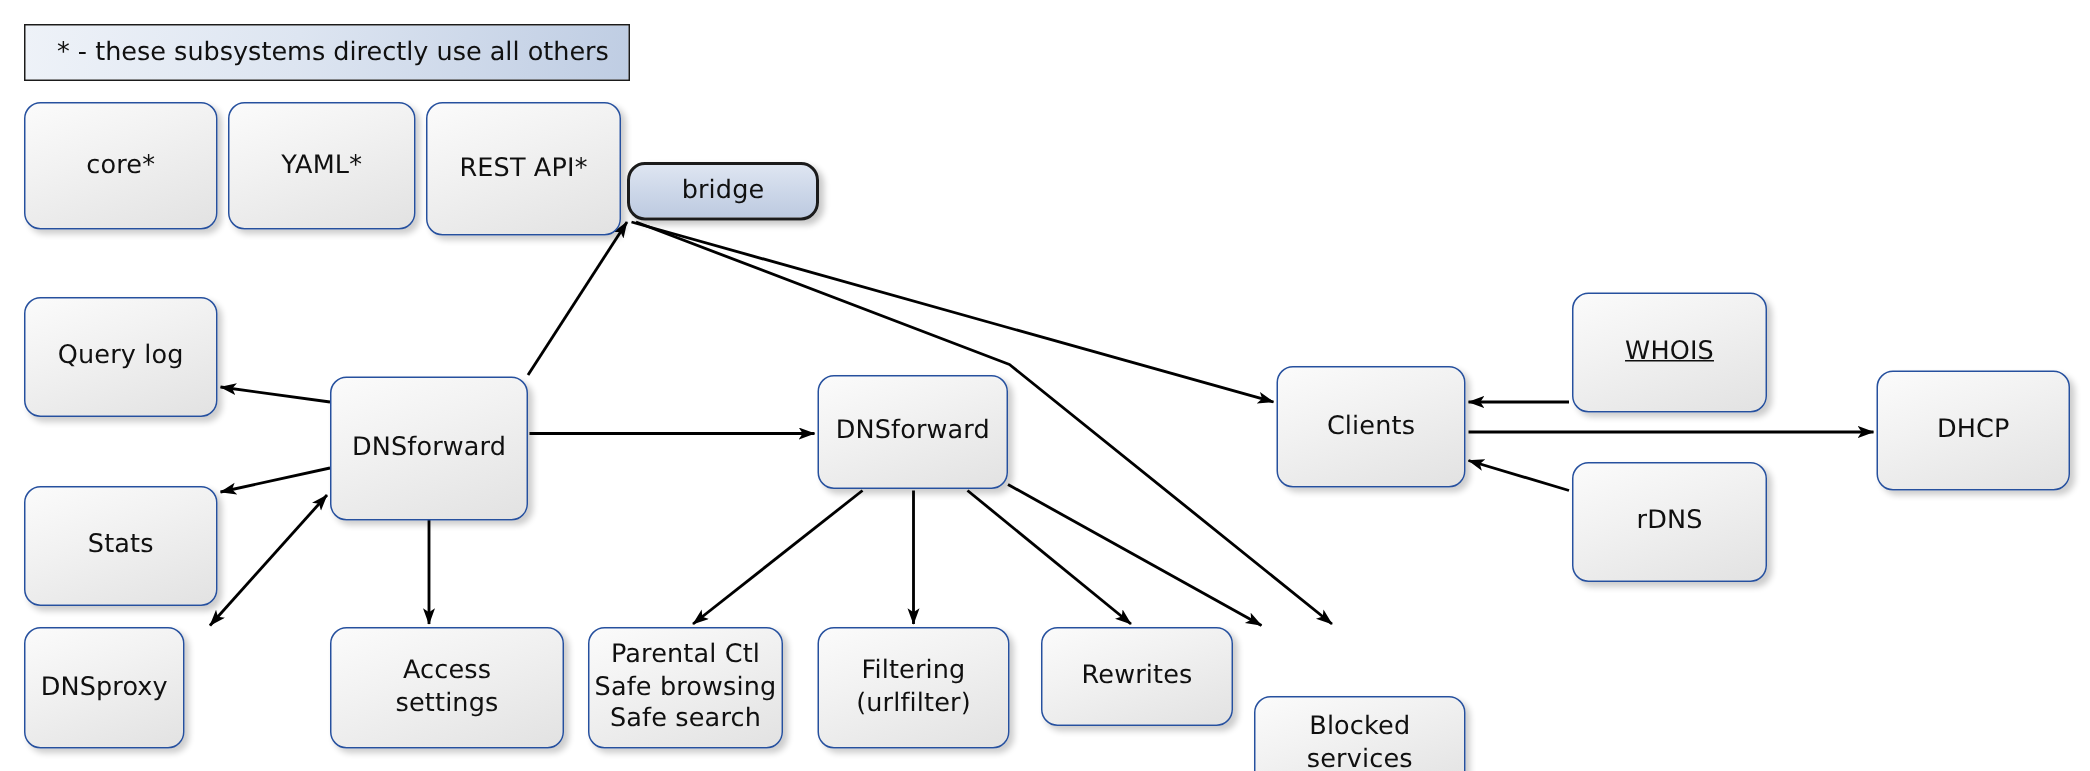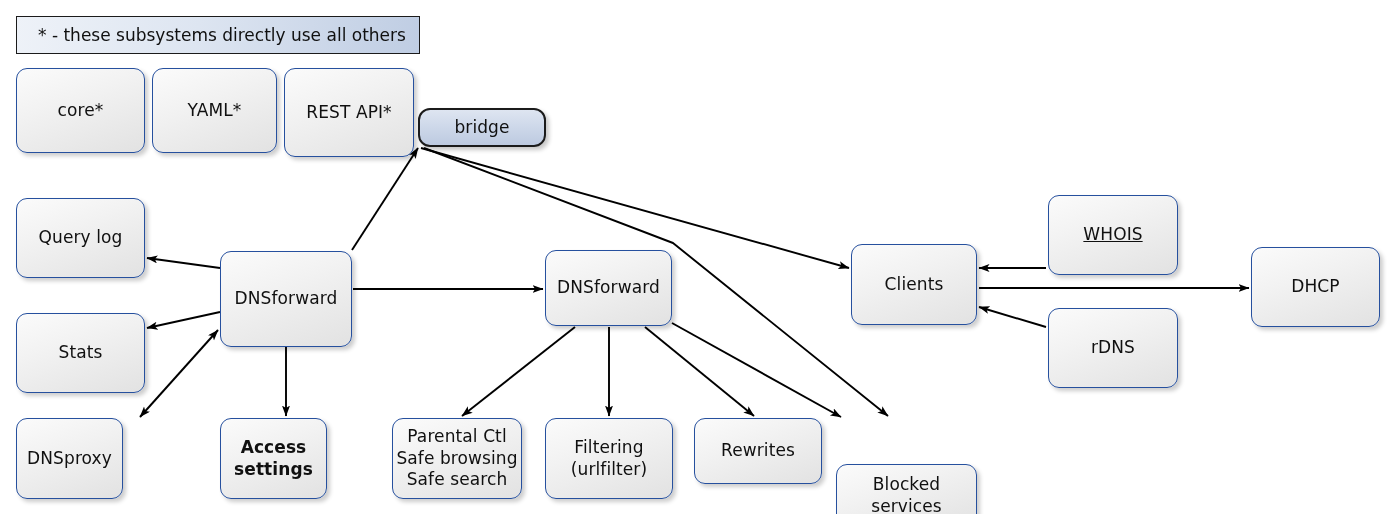--- a/index.html
+++ b/index.html
@@ -98,24 +98,24 @@
   </svg>
 
   <div class="legend-box" style="left: 16px; top: 16px; width: 404px; height: 38px; padding-left: 21px;">* - these subsystems directly use all others</div>
 
   <div id="node-group">
       <div class="node" style="left: 16px; top: 68px; width: 129px; height: 85px;">core*</div>
       <div class="node" style="left: 152px; top: 68px; width: 125px; height: 85px;">YAML*</div>
       <div class="node" style="left: 284px; top: 68px; width: 130px; height: 89px;">REST API*</div>
       <div class="node bridge-node" style="left: 418px; top: 108px; width: 128px; height: 39px;">bridge</div>
       <div class="node" style="left: 16px; top: 198px; width: 129px; height: 80px;">Query log</div>
-      <div class="node" style="left: 16px; top: 313px; width: 129px; height: 80px;">Stats</div>
+      <div class="node" style="left: 16px; top: 324px; width: 129px; height: 80px;">Stats</div>
       <div class="node" style="left: 16px; top: 418px; width: 107px; height: 81px;">DNSproxy</div>
       <div class="node" style="left: 220px; top: 251px; width: 132px; height: 96px;">DNSforward</div>
-      <div class="node" style="left: 220px; top: 418px; width: 107px; height: 81px; font-weight: bold;">Access
+      <div class="node" style="left: 220px; top: 418px; width: 156px; height: 81px;">Access
 settings</div>
       <div class="node" style="left: 545px; top: 250px; width: 127px; height: 76px;">DNSforward</div>
       <div class="node" style="left: 392px; top: 418px; width: 130px; height: 81px;">Parental Ctl
 Safe browsing
 Safe search</div>
       <div class="node" style="left: 545px; top: 418px; width: 128px; height: 81px;">Filtering
 (urlfilter)</div>
       <div class="node" style="left: 694px; top: 418px; width: 128px; height: 66px;">Rewrites</div>
       <div class="node" style="left: 836px; top: 418px; width: 141px; height: 64px; margin-top: 46px;">Blocked
 services</div>

